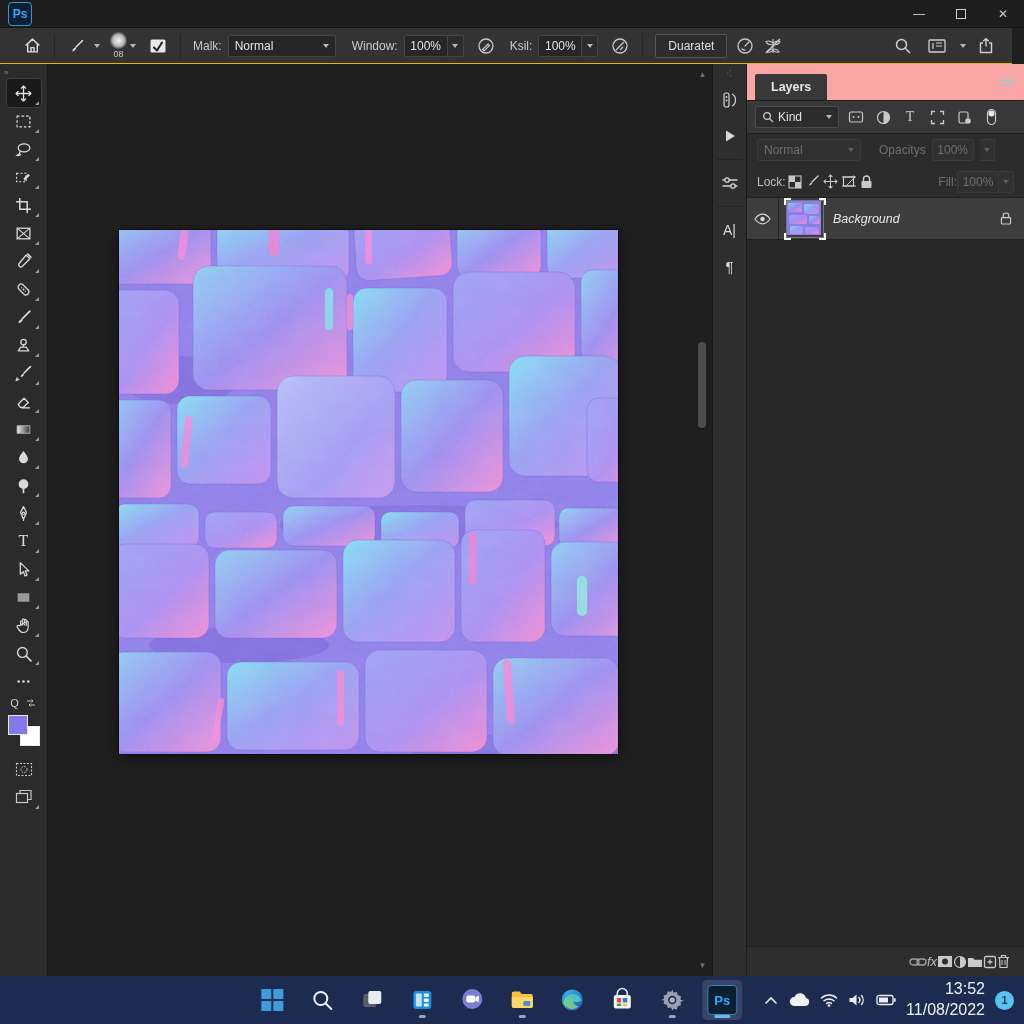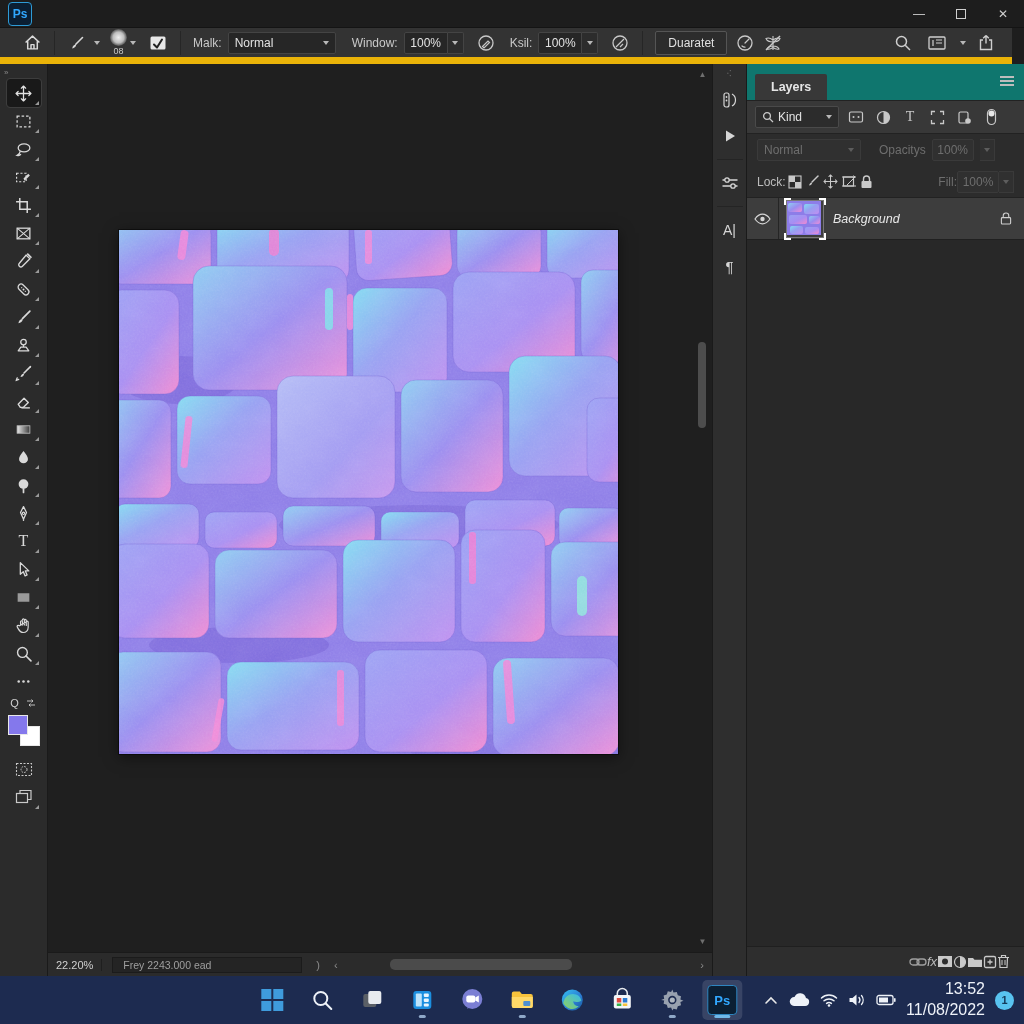--- a/index.html
+++ b/index.html
@@ -15,21 +15,21 @@
              display:flex; align-items:center; justify-content:center; }
   .menus { display:flex; align-items:center; gap:2px; }
   .menu-item { padding:5px 11px; font-size:14px; color:#e4e4e4; cursor:default; }
   .win-controls { margin-left:auto; display:flex; height:28px; }
   .win-btn { width:42px; height:28px; display:flex; align-items:center; justify-content:center;
              color:#cfcfcf; font-size:12px; }
   .win-btn.max span { display:block; width:10px; height:10px; border:1px solid #cfcfcf; }
 
   
   .optionsbar { position:absolute; top:28px; left:0; right:12px; height:36px; background:#333333;
-                border-bottom:7px solid #eab308; display:flex; align-items:center; font-size:12px; }
+                border-bottom:1px solid #eab308; display:flex; align-items:center; font-size:12px; }
   .opt-sep { width:1px; height:24px; background:#262626; margin:0 8px; }
   .opt-icon { width:28px; height:26px; display:flex; align-items:center; justify-content:center; border-radius:3px; }
   .chev { width:0; height:0; border-left:3.5px solid transparent; border-right:3.5px solid transparent;
           border-top:4px solid #b8b8b8; display:inline-block; margin-left:3px; }
   .brush-preview { display:flex; flex-direction:column; align-items:center; margin-left:10px; line-height:1; }
   .brush-dot { width:17px; height:17px; border-radius:50%;
                background:radial-gradient(circle,#efefef 0%,#bdbdbd 45%,#333 78%); }
   .brush-size { font-size:9px; color:#c9c9c9; margin-top:1px; }
   .opt-label { color:#c9c9c9; margin:0 6px 0 4px; }
   .opt-select { background:#262626; border:1px solid #444; border-radius:2px; height:22px;
@@ -89,21 +89,21 @@
   .dockstrip { width:35px; background:#2e2e2e; border-left:1px solid #1a1a1a; border-right:1px solid #1a1a1a;
                display:flex; flex-direction:column; align-items:center; padding-top:2px; }
   .ds-collapse { color:#8a8a8a; font-size:8px; padding:1px 0 4px; letter-spacing:1px; }
   .ds-btn { width:28px; height:30px; display:flex; align-items:center; justify-content:center;
             border-radius:3px; margin:3px 0; color:#d6d6d6; }
   .ds-sep { width:26px; height:1px; background:#242424; margin:5px 0; }
   .ds-glyph { font-size:15px; color:#d6d6d6; }
 
   
   .layers { width:277px; background:#2c2c2c; display:flex; flex-direction:column; }
-  .lp-tabrow { height:36px; display:flex; align-items:flex-end; background:#0f766e; padding-top:8px; position:relative; }
+  .lp-tabrow { height:36px; display:flex; align-items:flex-end; background:#fca5a5; padding-top:8px; position:relative; }
   .lp-tab { height:26px; background:#383838; padding:0 16px; display:flex; align-items:center;
             font-size:12.5px; font-weight:bold; color:#e6e6e6; margin-left:8px; border-radius:2px 2px 0 0; }
   .lp-menu { position:absolute; right:10px; top:12px; display:flex; flex-direction:column; gap:2px; }
   .lp-menu span { display:block; width:14px; height:2px; background:#bdbdbd; }
   .lp-filterrow { height:34px; background:#383838; display:flex; align-items:center; padding:0 8px; gap:7px;
                   border-top:1px solid #222; border-bottom:1px solid #222; }
   .kind-select { background:#2c2c2c; border:1px solid #4a4a4a; border-radius:2px; height:22px; width:84px;
                  display:flex; align-items:center; padding:0 6px; gap:4px; font-size:12px; color:#e2e2e2; }
   .kind-select .chev { margin-left:auto; }
   .flt-icon { width:20px; height:20px; display:flex; align-items:center; justify-content:center; color:#c9c9c9; }
@@ -546,28 +546,20 @@
           <rect width="499" height="524" filter="url(#fine)" opacity=".16" style="mix-blend-mode:overlay"></rect>
         </svg>
 
         <div class="vscroll">
           <div class="arrow" style="top:0">▲</div>
           <div class="vthumb"></div>
           <div class="arrow" style="bottom:0">▼</div>
         </div>
       </div>
 
-      <div class="statusbar">
-        <div class="zoom-box">22.20%</div>
-        <div class="doc-info">Frey 2243.000 ead</div>
-        <span class="sb-glyph">)</span>
-        <span class="sb-glyph">‹</span>
-        <div class="hthumb"></div>
-        <span class="sb-right">›</span>
-      </div>
     </div>
 
     <div class="dockstrip">
       <div class="ds-collapse">⁖</div>
       <div class="ds-btn">
         <svg class="ic" width="18" height="18" viewBox="0 0 18 18">
           <rect x="3" y="2" width="5" height="14" rx="2" fill="none" stroke="#d6d6d6" stroke-width="1.2"></rect>
           <circle cx="5.5" cy="6" r=".9" fill="#d6d6d6"></circle>
             <circle cx="5.5" cy="9.5" r=".9" fill="#d6d6d6"></circle>
           <path d="M11 3c2 1 3.5 3 3.5 6s-1.5 5-3.5 6" fill="none" stroke="#d6d6d6" stroke-width="1.2"></path>

